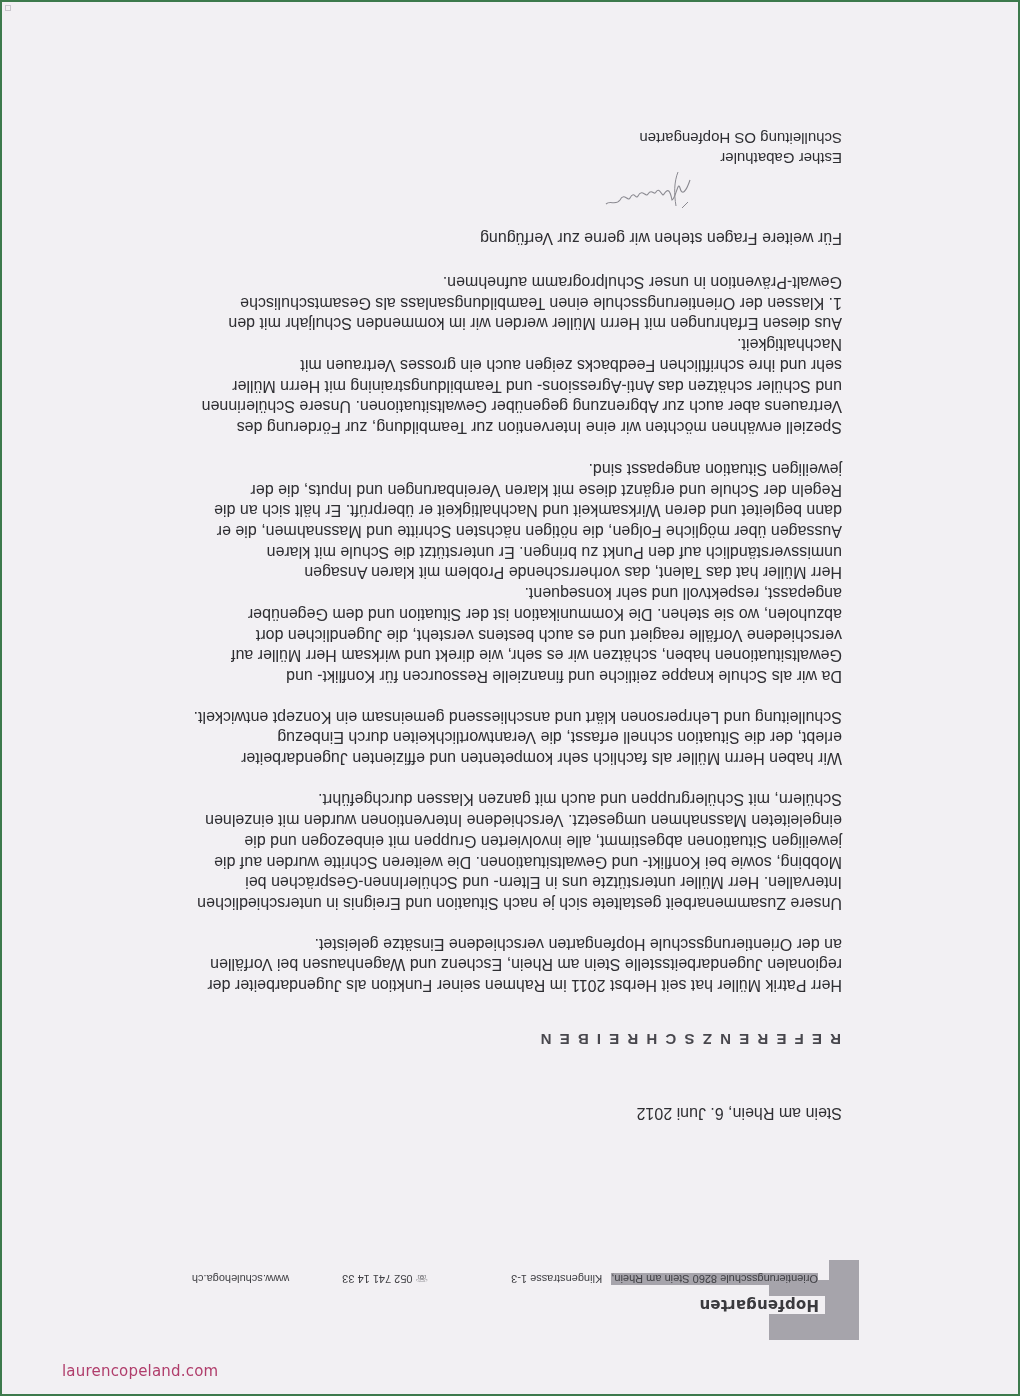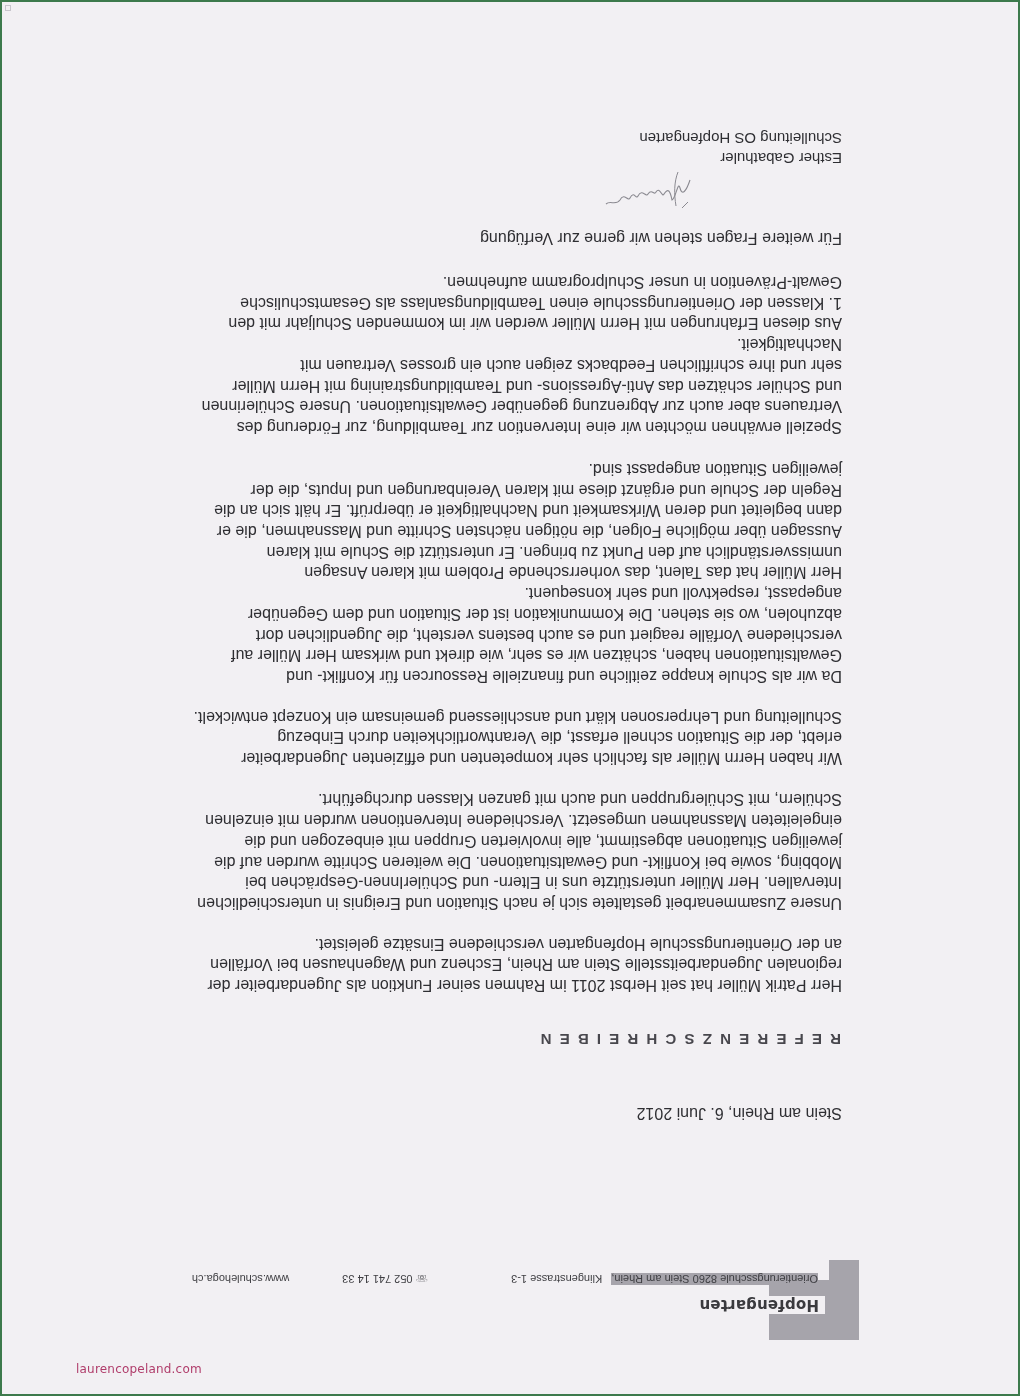--- a/index.html
+++ b/index.html
@@ -65,23 +65,23 @@
     left: 180px; top: 1151px; font-size: 16px; color: #2e2e32;
   }
   .signature {
     left: 330px; top: 1188px; width: 90px; height: 40px;
   }
   .signer {
     left: 180px; top: 1230px; font-size: 15px; line-height: 20px; color: #2e2e32;
   }
 
   .watermark {
-    position: absolute; left: 37px; top: 1360px;
+    position: absolute; left: 23px; top: 1360px;
     font-family: "DejaVu Sans", sans-serif;
-    font-size: 12px; color: #b03d6b; letter-spacing: 0.2px; padding-left: 37px;
+    font-size: 15px; color: #b03d6b; letter-spacing: 0.2px; padding-left: 37px;
   }
   .corner-mark {
     position: absolute; left: 3px; top: 3px; width: 4px; height: 4px;
     border: 1px solid #c8c6cc;
   }
 </style>
 </head>
 <body>
 
 <div class="frame">

